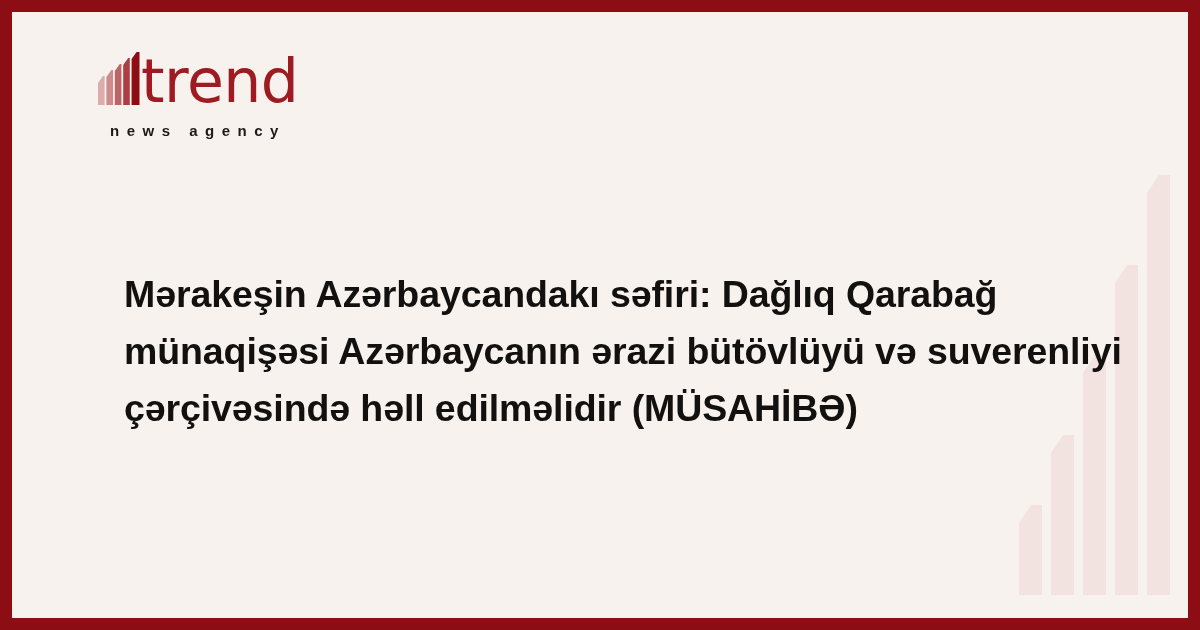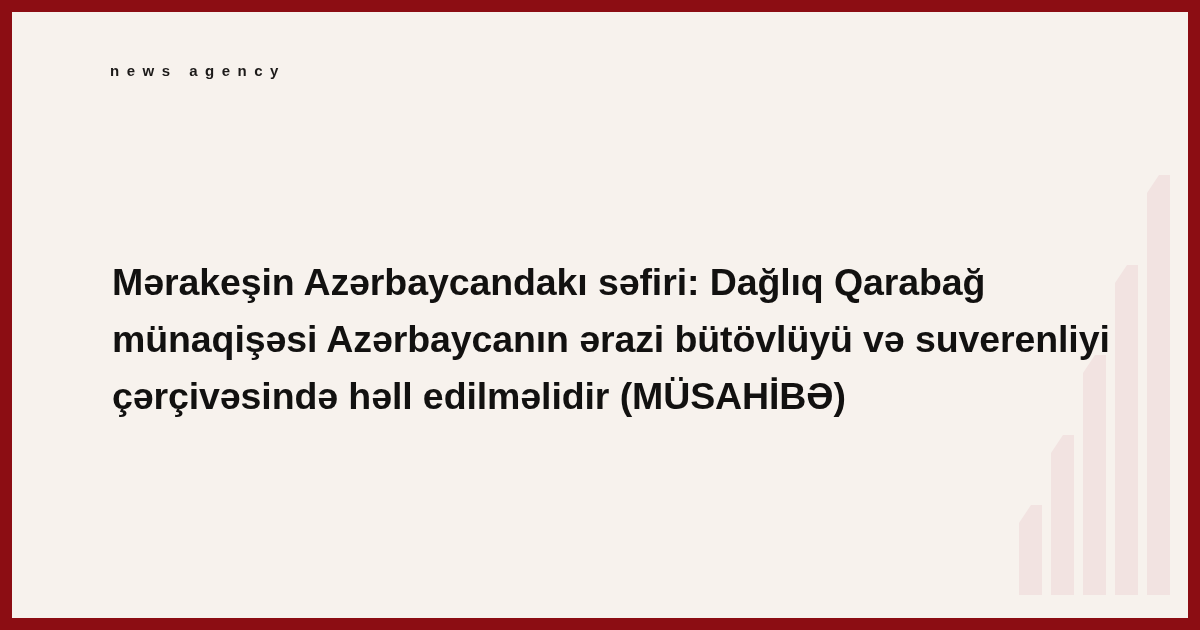--- a/index.html
+++ b/index.html
@@ -73,21 +73,21 @@
     color: #1c1a19;
     white-space: nowrap;
   }
 
   
   .headline {
     position: absolute;
     left: 96px;
     top: 238px;
     width: 1010px;
-    margin: 4px;
+    margin: 16px;
     font-family: "Liberation Sans", sans-serif;
     font-size: 37.5px;
     line-height: 57px;
     font-weight: 700;
     color: #121110;
     letter-spacing: -0.1px;
     white-space: pre-line;
   }
 </style>
 </head>
@@ -99,20 +99,32 @@
     <g fill="#f2e3e1">
       <path d="M0 430 L0 358 L12 340 L23 340 L23 430 Z"></path>
       <path d="M32 430 L32 288 L44 270 L55 270 L55 430 Z"></path>
       <path d="M64 430 L64 208 L76 190 L87 190 L87 430 Z"></path>
       <path d="M96 430 L96 118 L108 100 L119 100 L119 430 Z"></path>
       <path d="M128 430 L128 28 L140 10 L151 10 L151 430 Z"></path>
     </g>
   </svg>
 
   <div class="logo-block">
+    <div class="logo-row">
+      <svg class="logo-mark" viewBox="0 0 42 56" preserveAspectRatio="none" aria-hidden="true">
+        <g>
+          <path d="M0 56 L0 34 L5 27 L6.6 27 L6.6 56 Z" fill="#9e1b22" opacity="0.32"></path>
+          <path d="M8.4 56 L8.4 28 L13.4 21 L15 21 L15 56 Z" fill="#9e1b22" opacity="0.48"></path>
+          <path d="M16.8 56 L16.8 22 L21.8 15 L23.4 15 L23.4 56 Z" fill="#9e1b22" opacity="0.66"></path>
+          <path d="M25.2 56 L25.2 16 L30.2 9 L31.8 9 L31.8 56 Z" fill="#9e1b22" opacity="0.84"></path>
+          <path d="M33.6 56 L33.6 10 L38.6 3 L41.5 3 L41.5 56 Z" fill="#8c0d13" opacity="1"></path>
+        </g>
+      </svg>
+      <span class="logo-word">trend</span>
+    </div>
     <div class="logo-sub">news agency</div>
   </div>
 
   <h1 class="headline">Mərakeşin Azərbaycandakı səfiri: Dağlıq Qarabağ
 münaqişəsi Azərbaycanın ərazi bütövlüyü və suverenliyi
 çərçivəsində həll edilməlidir (MÜSAHİBƏ)</h1>
 
 </div>
 
 </body></html>

